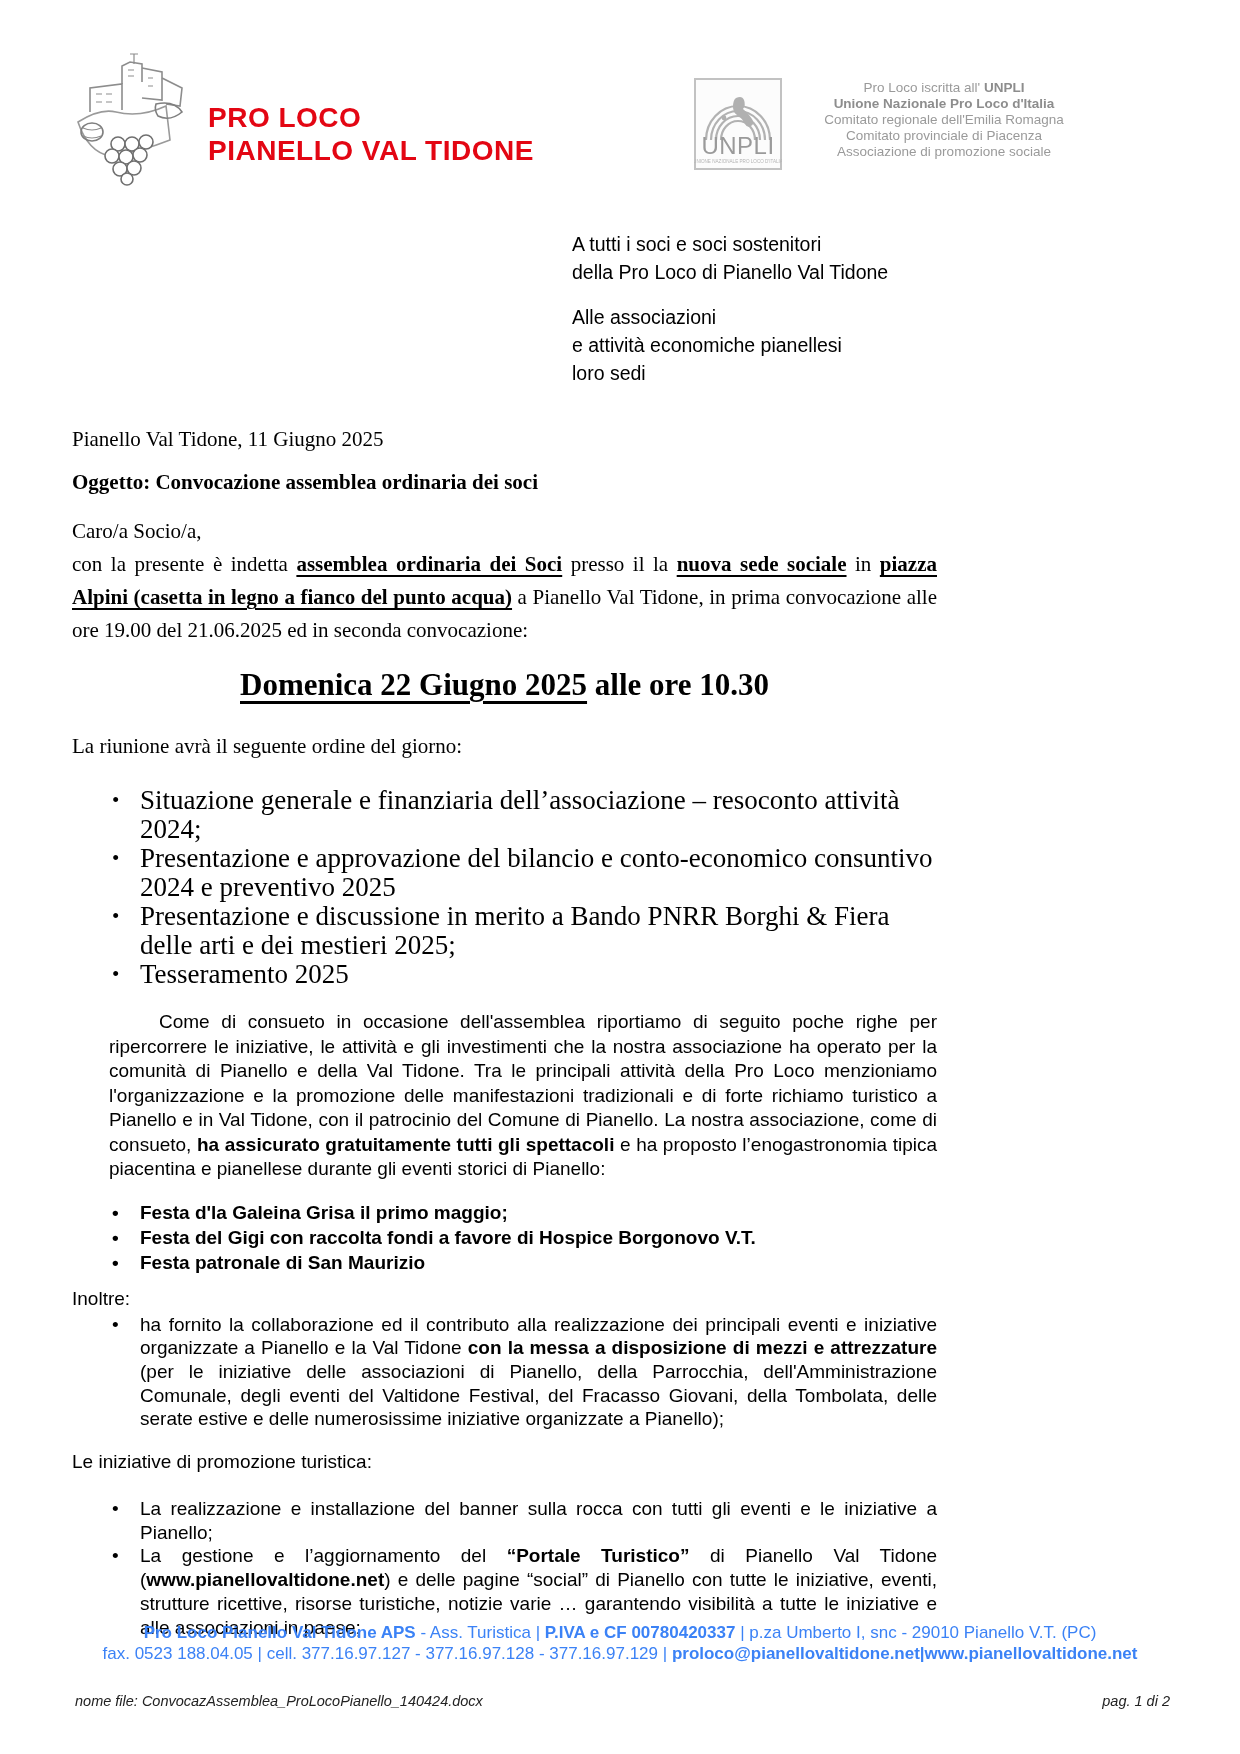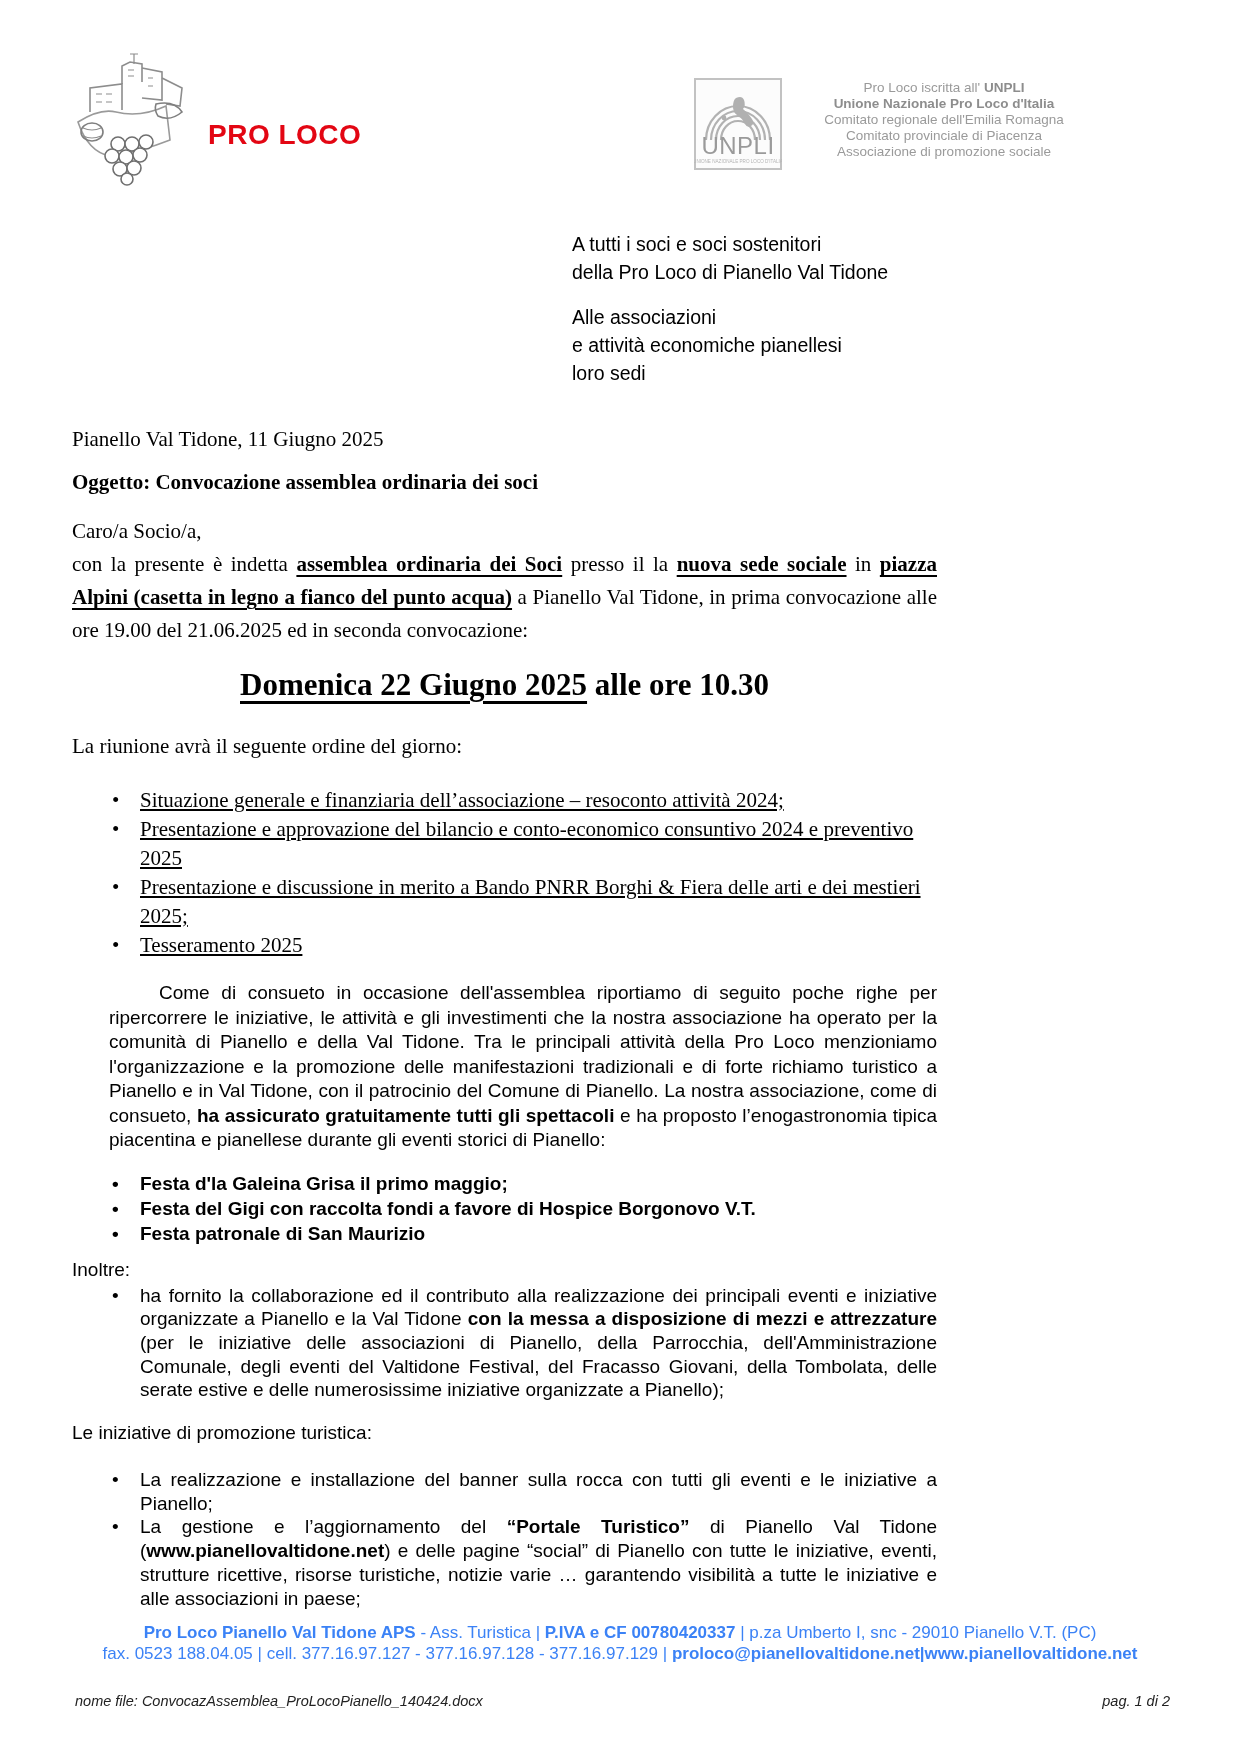--- a/index.html
+++ b/index.html
@@ -45,21 +45,21 @@
   .salutation { font-size:21px; line-height:28px; margin-top:21px; }
   .convocation { font-size:21px; line-height:33px; text-align:justify; margin-top:3px; }
   .bu { font-weight:bold; text-decoration:underline; text-decoration-thickness:2px; text-underline-offset:4px; }
   .meeting-title {
     margin-top:17px; text-align:center;
     font-size:31px; line-height:42px; font-weight:bold;
   }
   .meeting-title .u { text-decoration:underline; text-decoration-thickness:3px; text-underline-offset:6px; }
   .agenda-intro { font-size:21px; line-height:28px; margin-top:26px; }
   .agenda { list-style:none; margin-top:26px; }
-  .agenda li { position:relative; padding-left:68px; font-size:21px; line-height:29px;text-decoration:underline; }
+  .agenda li { position:relative; padding-left:68px; font-size:27px; line-height:29px; }
   .agenda li::before { content:"\2022"; position:absolute; left:40px; top:0; font-size:21px; }
   .report-heading {
     margin-top:29px; text-align:center;
     font-family:"Liberation Sans", sans-serif;
     font-size:23.5px; line-height:31px; font-weight:bold;
     text-decoration:underline; text-decoration-thickness:2px; text-underline-offset:5px;
   }
   .report-intro {
     margin-top:21px; font-family:"Liberation Sans", sans-serif;
     font-size:19px; line-height:24.5px; text-align:justify; text-indent:50px;margin-left:37px;
@@ -128,20 +128,21 @@
         <circle cx="42" cy="108" r="7"></circle>
           <circle cx="56" cy="109" r="7"></circle>
           <circle cx="70" cy="107" r="7"></circle>
         <circle cx="50" cy="121" r="7"></circle>
           <circle cx="64" cy="120" r="7"></circle>
         <circle cx="57" cy="131" r="6"></circle>
       </g>
     </svg>
     <div class="proloco-text">
       <div>PRO LOCO</div>
+      <div>PIANELLO VAL TIDONE</div>
     </div>
   </div>
 
   <div class="unpli-block">
     <svg class="unpli-box" viewBox="0 0 88 92">
       <rect x="1" y="1" width="86" height="90" fill="#fcfcfc" stroke="#c2c2c2" stroke-width="2"></rect>
       <g fill="none" stroke="#b2b2b2" stroke-width="2.2">
         <path d="M12,62 A32,34 0 0 1 76,62"></path>
         <path d="M17,62 A27,29 0 0 1 71,62"></path>
         <path d="M22,62 A22,24 0 0 1 66,62"></path>

